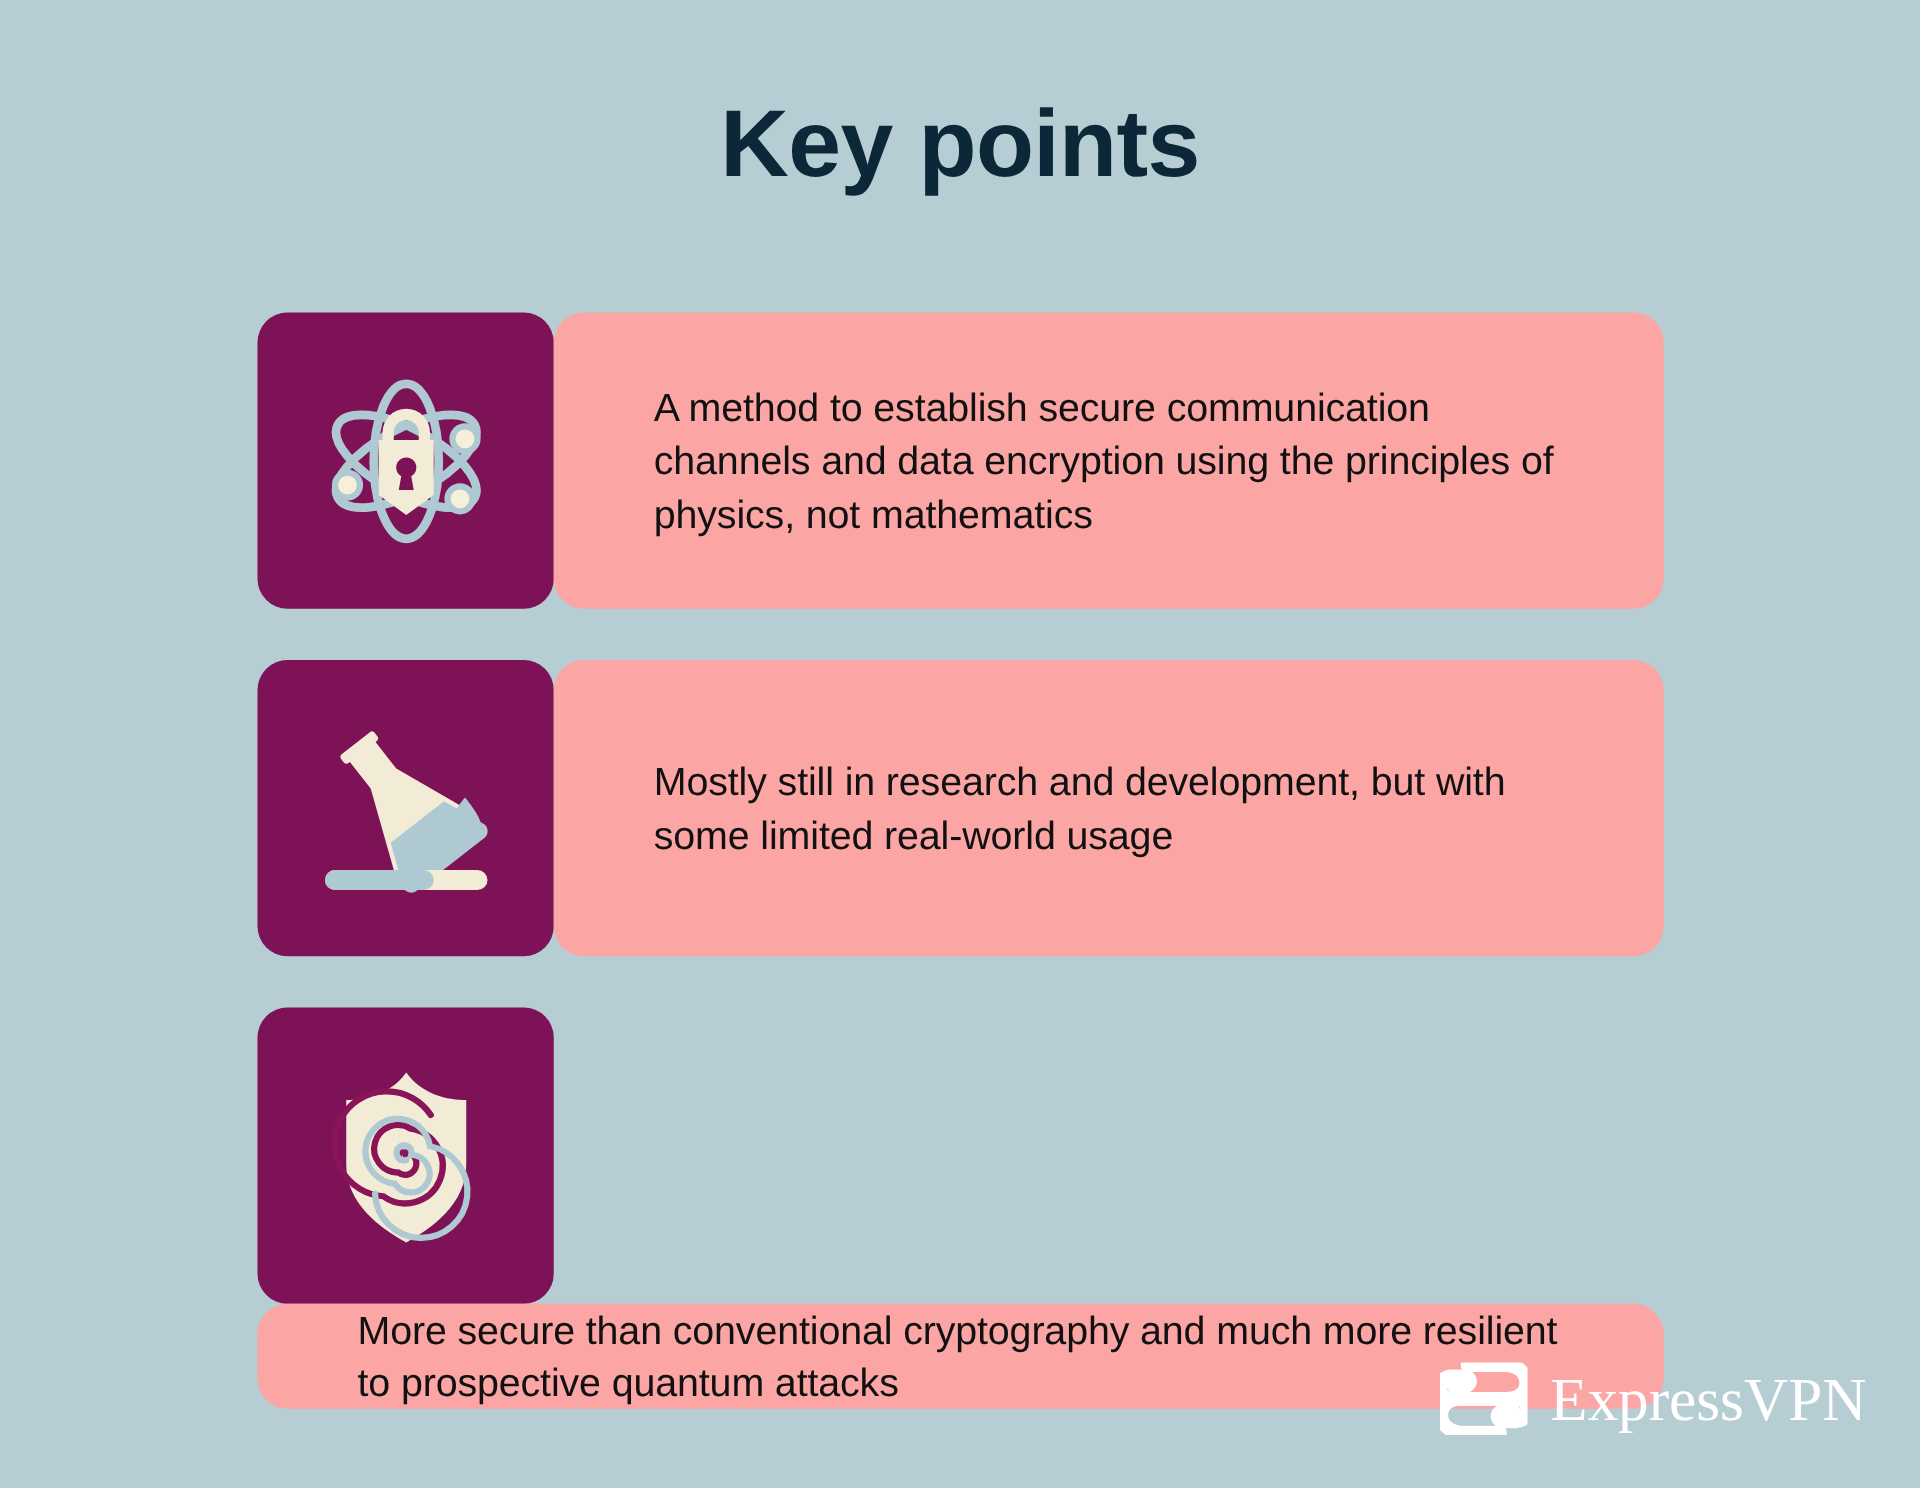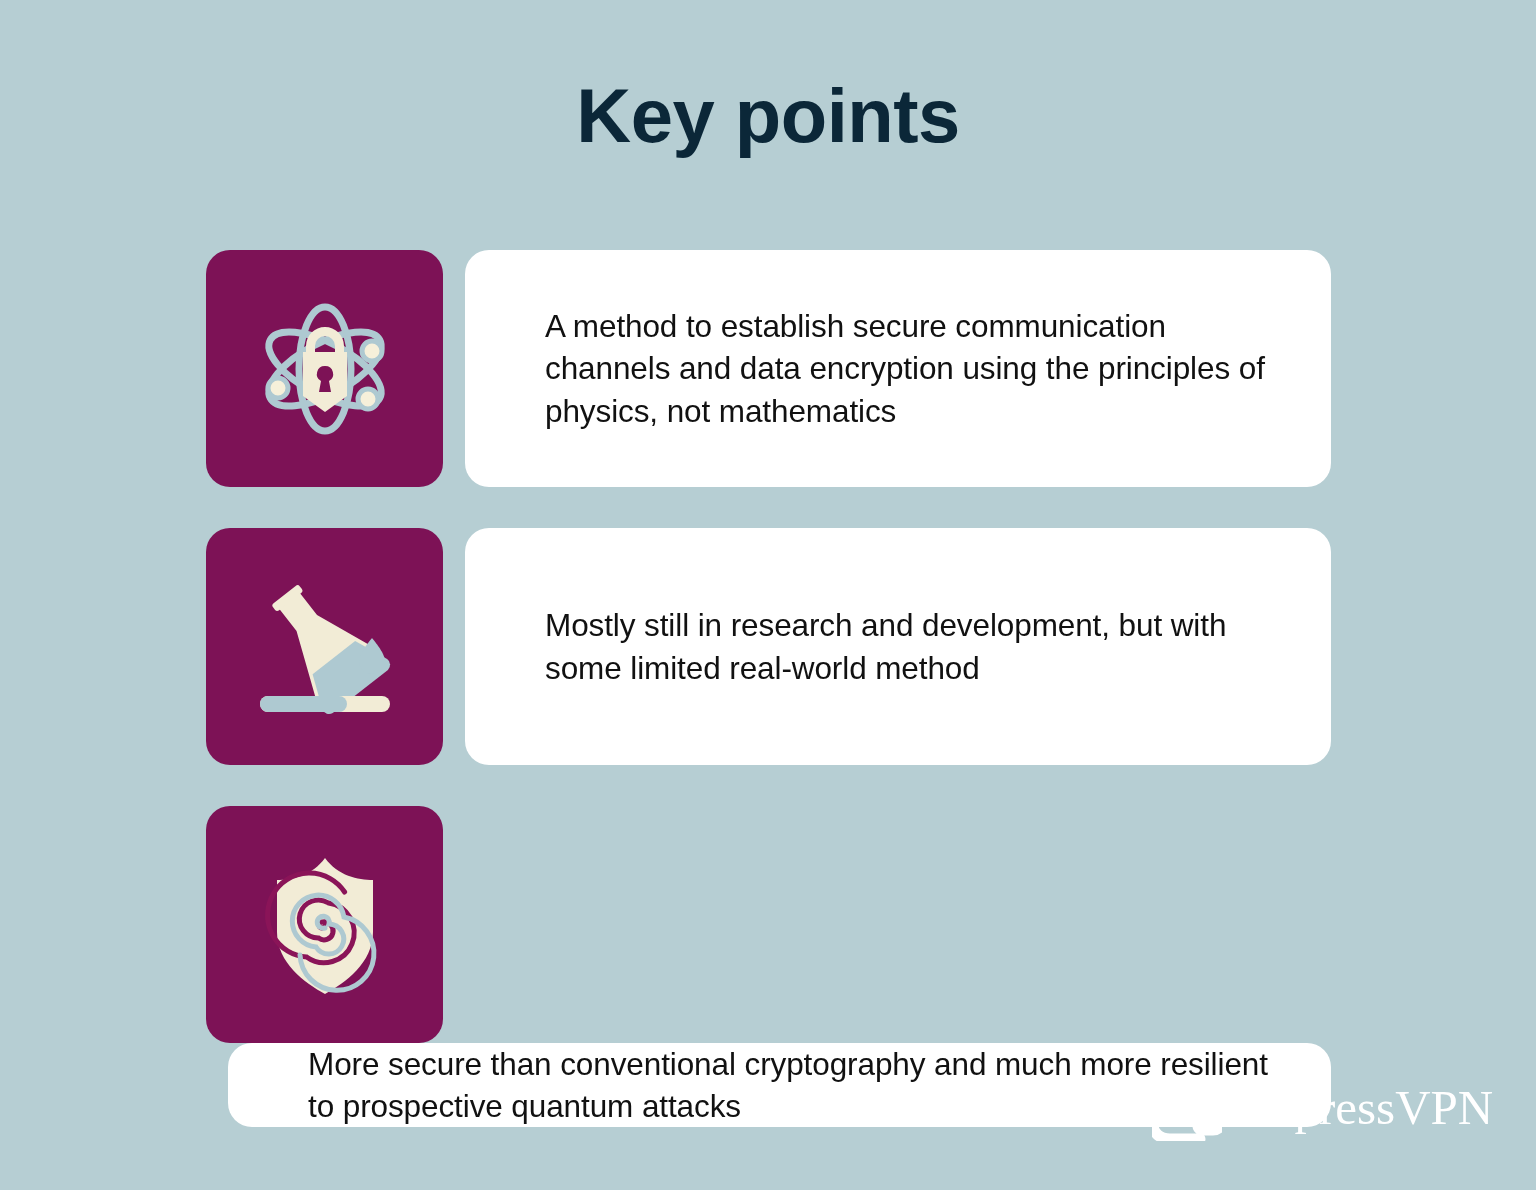--- a/index.html
+++ b/index.html
@@ -57,22 +57,21 @@
     flex: 0 0 237px;
     background: #7d1256;
     border-radius: 24px;
     display: flex;
     align-items: center;
     justify-content: center;
   }
 
   .card {
     flex: 1 1 auto;
-    margin-left: 22px;
-    background: #ffffff;
+    background: #fca5a5;
     border-radius: 24px;
     display: flex;
     align-items: center;
     padding: 0 62px 0 80px;
     box-sizing: border-box;
   }
 
   .card-text {
     font-size: 31.5px;
     line-height: 1.34;
@@ -81,21 +80,21 @@
     letter-spacing: -0.1px;
     white-space: pre-line;
   }
 
   
   .logo {
     position: absolute;
     left: 1152px;
     top: 1083px;
     display: flex;
-    align-items: flex-start;
+    align-items: center;
     height: 72px;
   }
   .logo-mark {
     width: 70px;
     height: 58px;
     flex: 0 0 70px;
     margin-right: 18px;
   }
   .logo-word {
     font-family: "Liberation Serif", serif;
@@ -149,21 +148,21 @@
             <rect x="56" y="10" width="34" height="9" rx="3" fill="#f2ecd6"></rect>
           </g>
           <path d="M122 66 c0 0 -13 15 -13 23 a13 13 0 0 0 26 0 c0 -8 -13 -23 -13 -23 z" fill="#aec9d1"></path>
           <g>
             <rect x="10" y="124" width="130" height="16" rx="8" fill="#f2ecd6"></rect>
             <rect x="10" y="124" width="87" height="16" rx="8" fill="#aec9d1"></rect>
           </g>
         </svg>
       </div>
       <div class="card">
-        <div class="card-text">Mostly still in research and development, but with some limited real-world method</div>
+        <div class="card-text">Mostly still in research and development, but with some limited real-world usage</div>
       </div>
     </div>
 
     <div class="row">
       <div class="icon-tile">
         <svg width="150" height="150" viewBox="0 0 150 150">
           <path d="M75 8 c-13 18 -33 22 -48 22 v52 c0 31 28 51 48 62 c20 -11 48 -31 48 -62 v-52 c-15 0 -35 -4 -48 -22 z" fill="#f2ecd6"></path>
           <g fill="none" stroke-linecap="round" stroke-width="5">
             <path d="M75 75
                      m0 0

